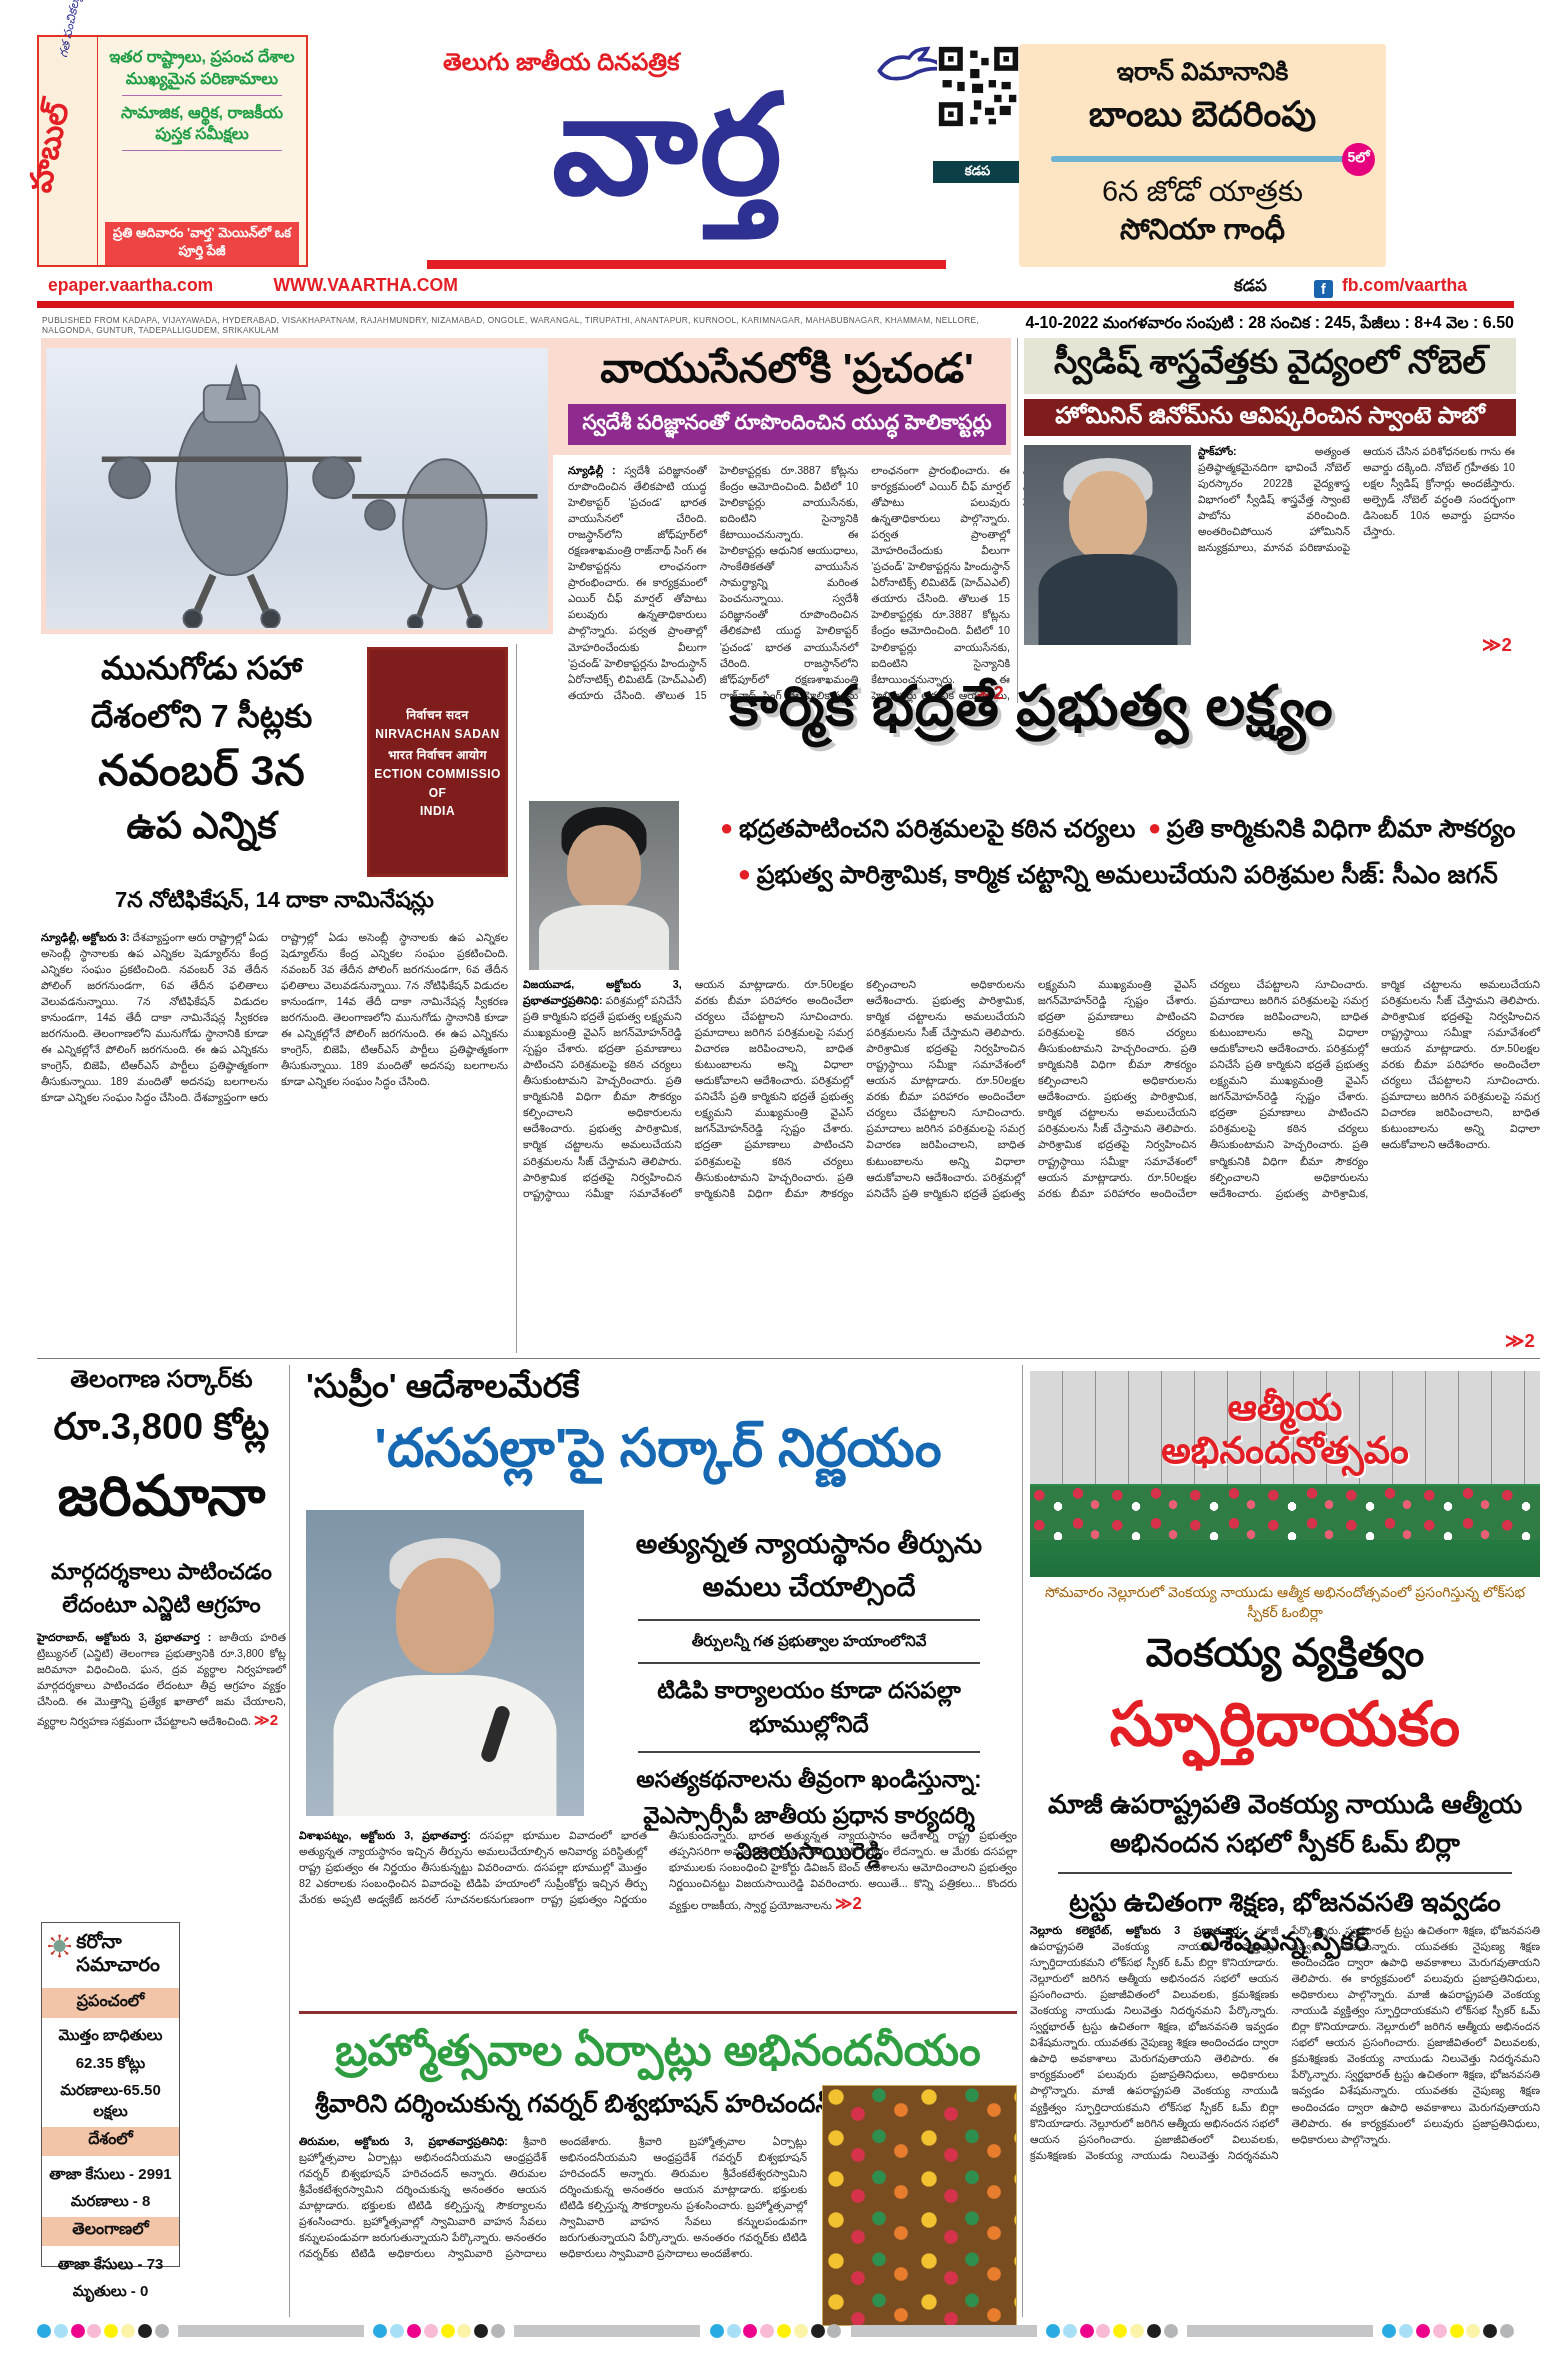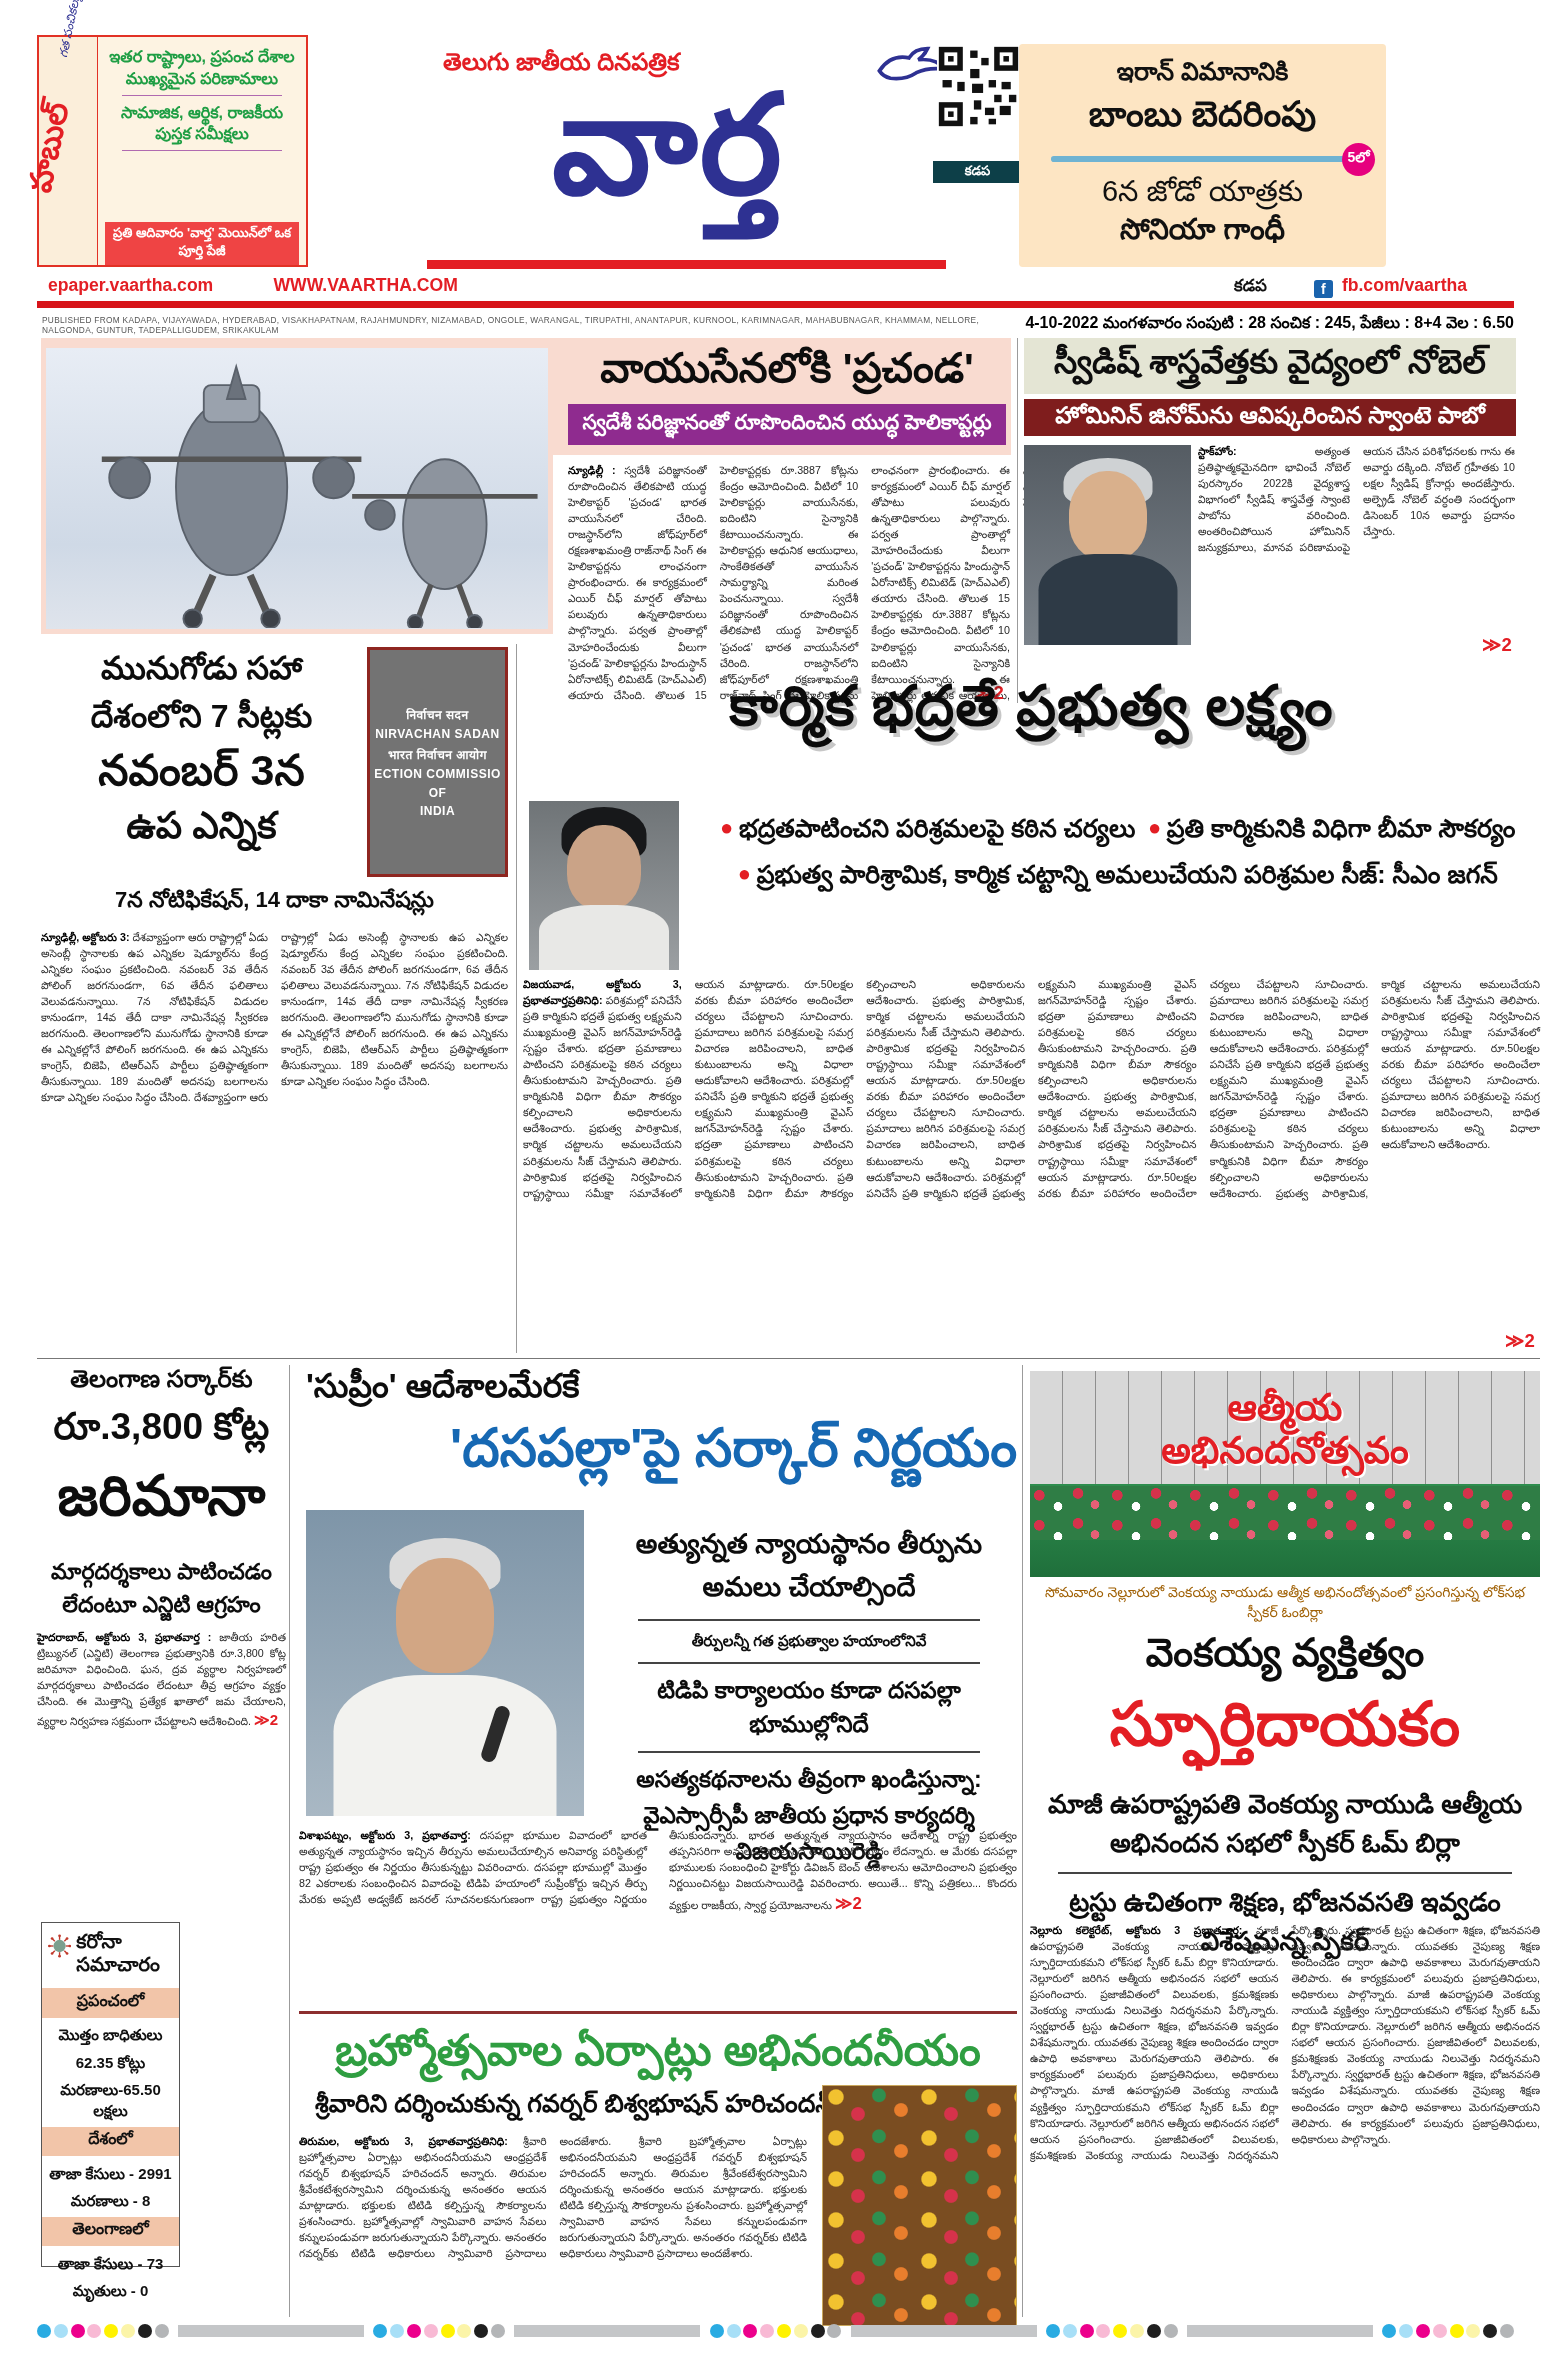--- a/index.html
+++ b/index.html
@@ -42,21 +42,21 @@
   .mega{font-weight:900;color:#0a0a0a;text-shadow:3.7px 3.7px 0 rgba(0,0,0,.22)}
   .purple-band{background:#8f2b8f;color:#fff;font-weight:bold;display:flex;align-items:center;justify-content:center}
   .olive-band{background:#e4e5d4;display:flex;align-items:center;justify-content:center}
   .bluegray-band{background:#7f1d1d;color:#fff;font-weight:bold;display:flex;align-items:center;justify-content:center}
   .bullets{font-size:25px;font-weight:bold;text-align:center;line-height:1.85;color:#0d0d0d}
   .reddot{color:#e31e24;font-size:22px;vertical-align:1.9px;padding:0 5.6px}
   .subrule{height:1.9px;background:#444}
   
   .heli{background:linear-gradient(180deg,#e8edf5 0%,#cfd9e6 70%,#dfe4ec 100%);border:5.6px solid #f9dbd0}
   .pink-panel{background:#f9dbd0}
-  .eci-sign{background:#737373;color:#fff;text-align:center;display:flex;flex-direction:column;justify-content:center;gap:4.6px;border:3.7px solid #8e2620}
+  .eci-sign{background:#7f1d1d;color:#fff;text-align:center;display:flex;flex-direction:column;justify-content:center;gap:4.6px;border:3.7px solid #8e2620}
   .eci-sign div{font-weight:bold;font-size:12px;letter-spacing:0.5px}
   .portrait{background:linear-gradient(180deg,#9aa0a6 0%,#b9bec4 100%)}
   .portrait .head{position:absolute;left:50%;transform:translateX(-50%);border-radius:48% 48% 42% 42%}
   .portrait .hair{position:absolute;left:50%;transform:translateX(-50%);border-radius:50% 50% 30% 30%}
   .portrait .torso{position:absolute;left:50%;transform:translateX(-50%);border-radius:40% 40% 0 0}
   .event-photo{background:linear-gradient(180deg,#cfcfcf 0,#bdbdbd 52%,#2f8f4f 52%,#1f6f3b 100%)}
   .collage{position:absolute;inset:0 0 45% 0;background:repeating-linear-gradient(90deg,#d8d8d8 0 32px,#8f8f8f 32px 33px),repeating-linear-gradient(0deg,rgba(60,60,60,.25) 0 20.4px,rgba(255,255,255,.2) 20.4px 41px)}
   .flowers{position:absolute;left:0;right:0;bottom:18%;height:26%;background:radial-gradient(circle 5.6px at 9.3px 9.3px,#d6324b 90%,transparent),radial-gradient(circle 4.6px at 28px 20.4px,#ffffff 90%,transparent),radial-gradient(circle 5.6px at 48px 7.4px,#d6324b 90%,transparent),radial-gradient(circle 4.6px at 65px 18.6px,#e85f76 90%,transparent);background-size:78px 30px;background-color:#2f7d45}
   .event-title{position:absolute;left:0;right:0;top:8%;text-align:center;color:#e31e24;font-weight:900;font-size:37px;line-height:1.15;text-shadow:1.9px 1.9px 0 #fff}
   .temple-photo{background:radial-gradient(circle 8.3px at 13px 11px,#f2c230 85%,transparent),radial-gradient(circle 7.4px at 35px 28px,#d6324b 85%,transparent),radial-gradient(circle 7.4px at 56px 9.3px,#2f8f4f 85%,transparent),radial-gradient(circle 7.4px at 78px 24px,#e87e2d 85%,transparent);background-size:93px 41px;background-color:#7a4d21;border:1.9px solid #caa85c}
@@ -309,21 +309,21 @@
   <div class="corona-row">తాజా కేసులు - 2991</div>
   <div class="corona-row">మరణాలు - 8</div>
   <div class="corona-band">తెలంగాణలో</div>
   <div class="corona-row">తాజా కేసులు - 73</div>
   <div class="corona-row">మృతులు - 0</div>
 </div>
 
 <div class="vrule" style="left:289px;top:1365px;height:952px"></div>
 
 <div class="abs kicker" style="left:306px;top:1367px;font-size:33px">'సుప్రీం' ఆదేశాలమేరకే</div>
-<div class="abs blue-head" style="left:299px;top:1417px;width:718px;font-size:53px;text-align:right">'దసపల్లా'పై సర్కార్ నిర్ణయం</div>
+<div class="abs blue-head" style="left:299px;top:1417px;width:718px;font-size:53px;text-align:center">'దసపల్లా'పై సర్కార్ నిర్ణయం</div>
 
 <div class="photo portrait" style="left:306px;top:1510px;width:278px;height:306px;background:linear-gradient(180deg,#7e95a8 0%,#a9b8c4 100%)">
   <div class="hair" style="top:28px;width:111px;height:56px;background:#dcdcdc"></div>
   <div class="head" style="top:48px;width:98px;height:115px;background:#d2a684"></div>
   <div class="torso" style="top:165px;width:223px;height:141px;background:#f2f2ef"></div>
   <div class="abs" style="left:182px;top:195px;width:15px;height:58px;background:#2b2b2b;border-radius:7.4px;transform:rotate(18deg)"></div>
 </div>
 
 <div class="abs ctr" style="left:601px;top:1523px;width:416px">
   <div class="kicker" style="font-size:27px;line-height:1.6">అత్యున్నత న్యాయస్థానం తీర్పును అమలు చేయాల్సిందే</div>

